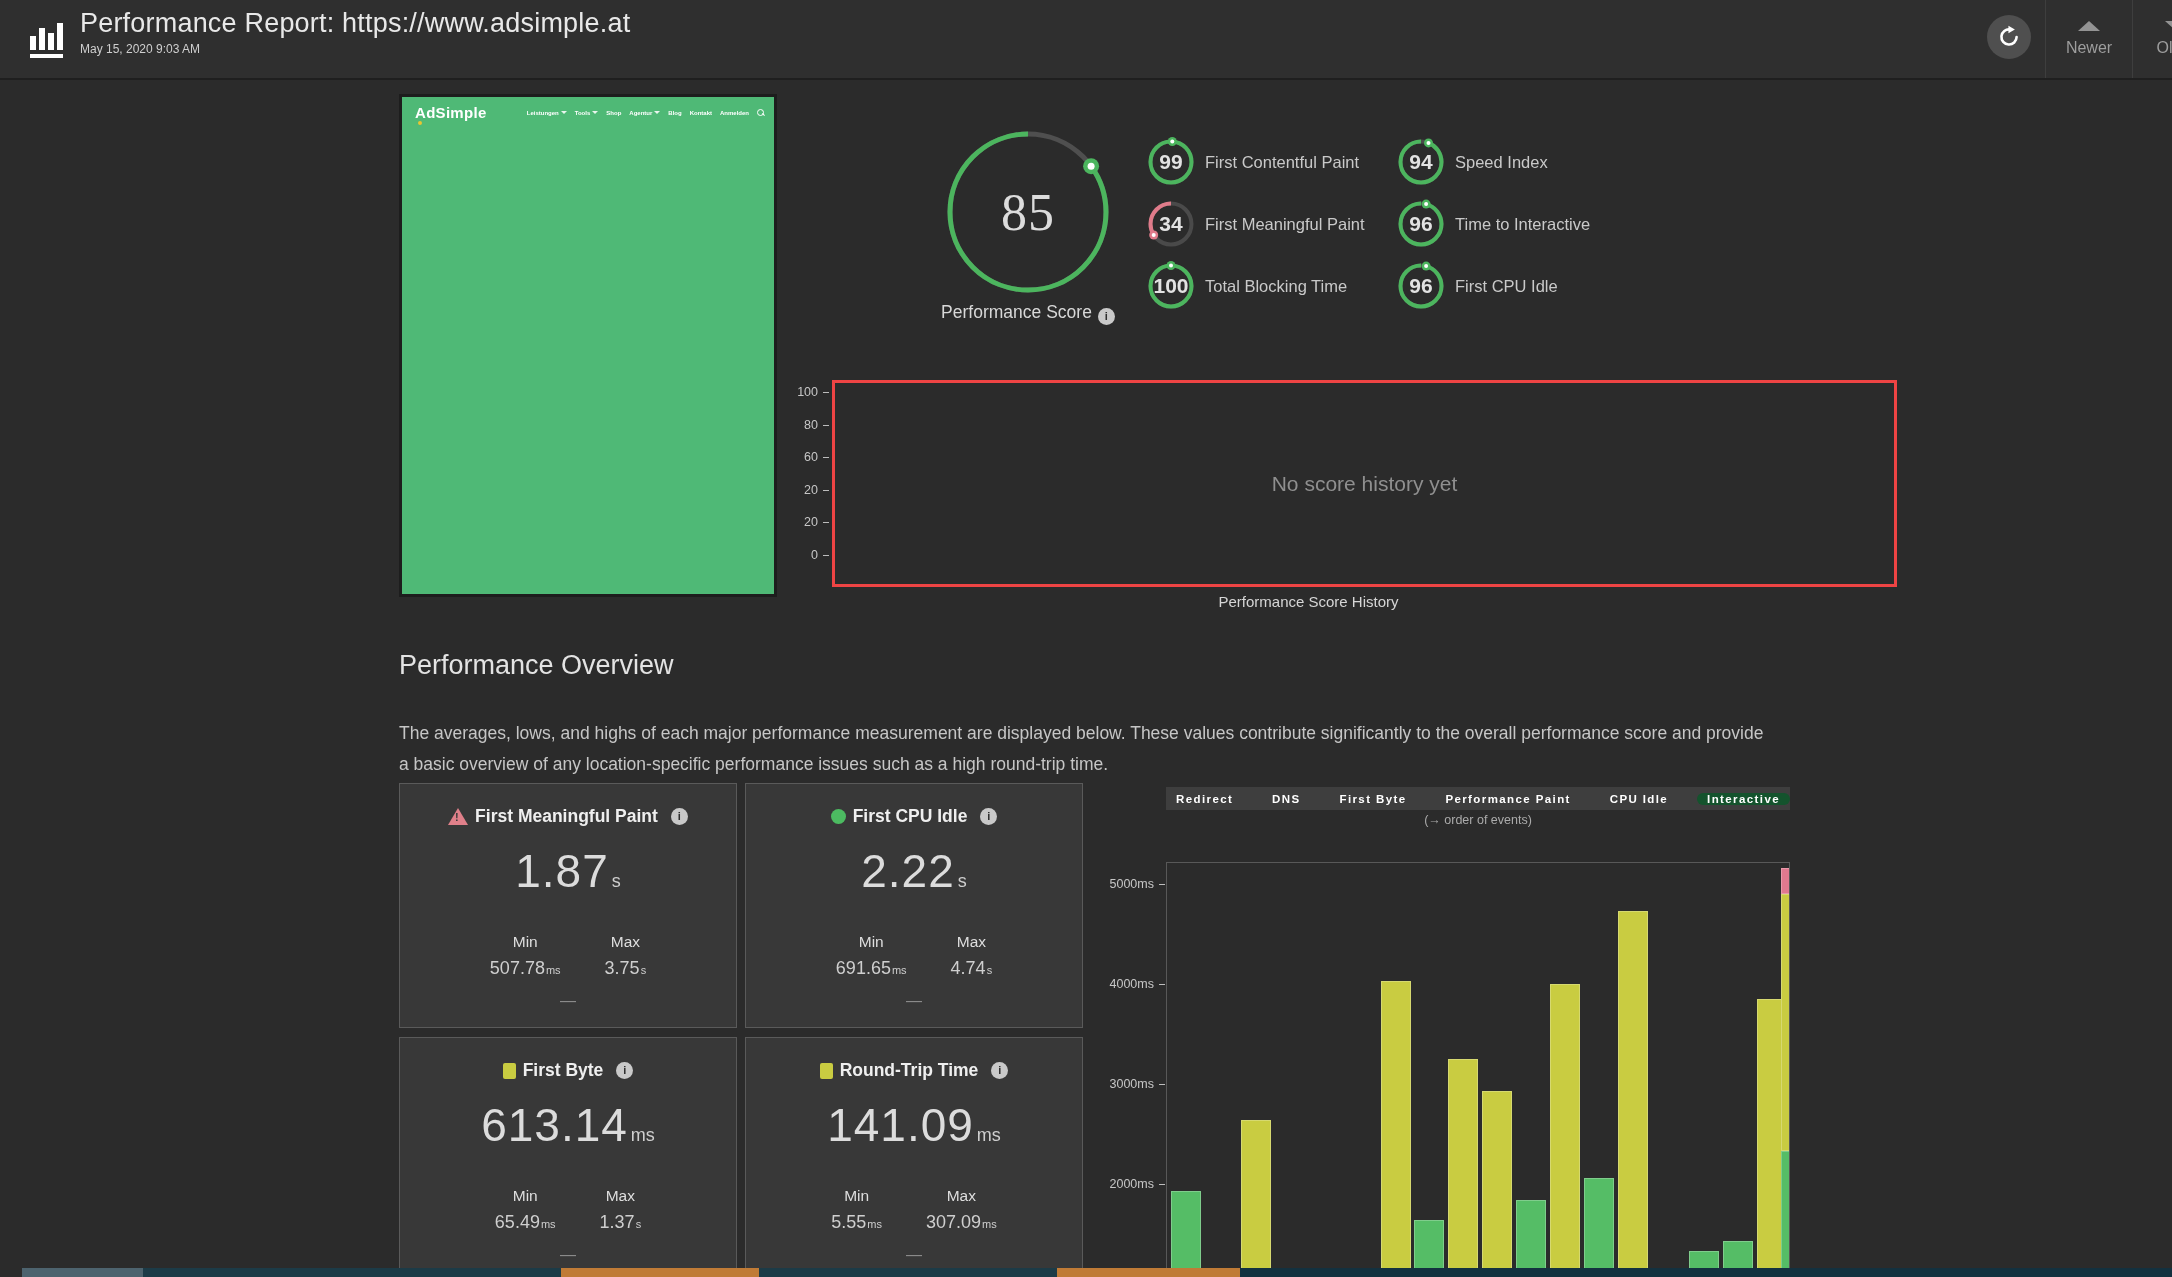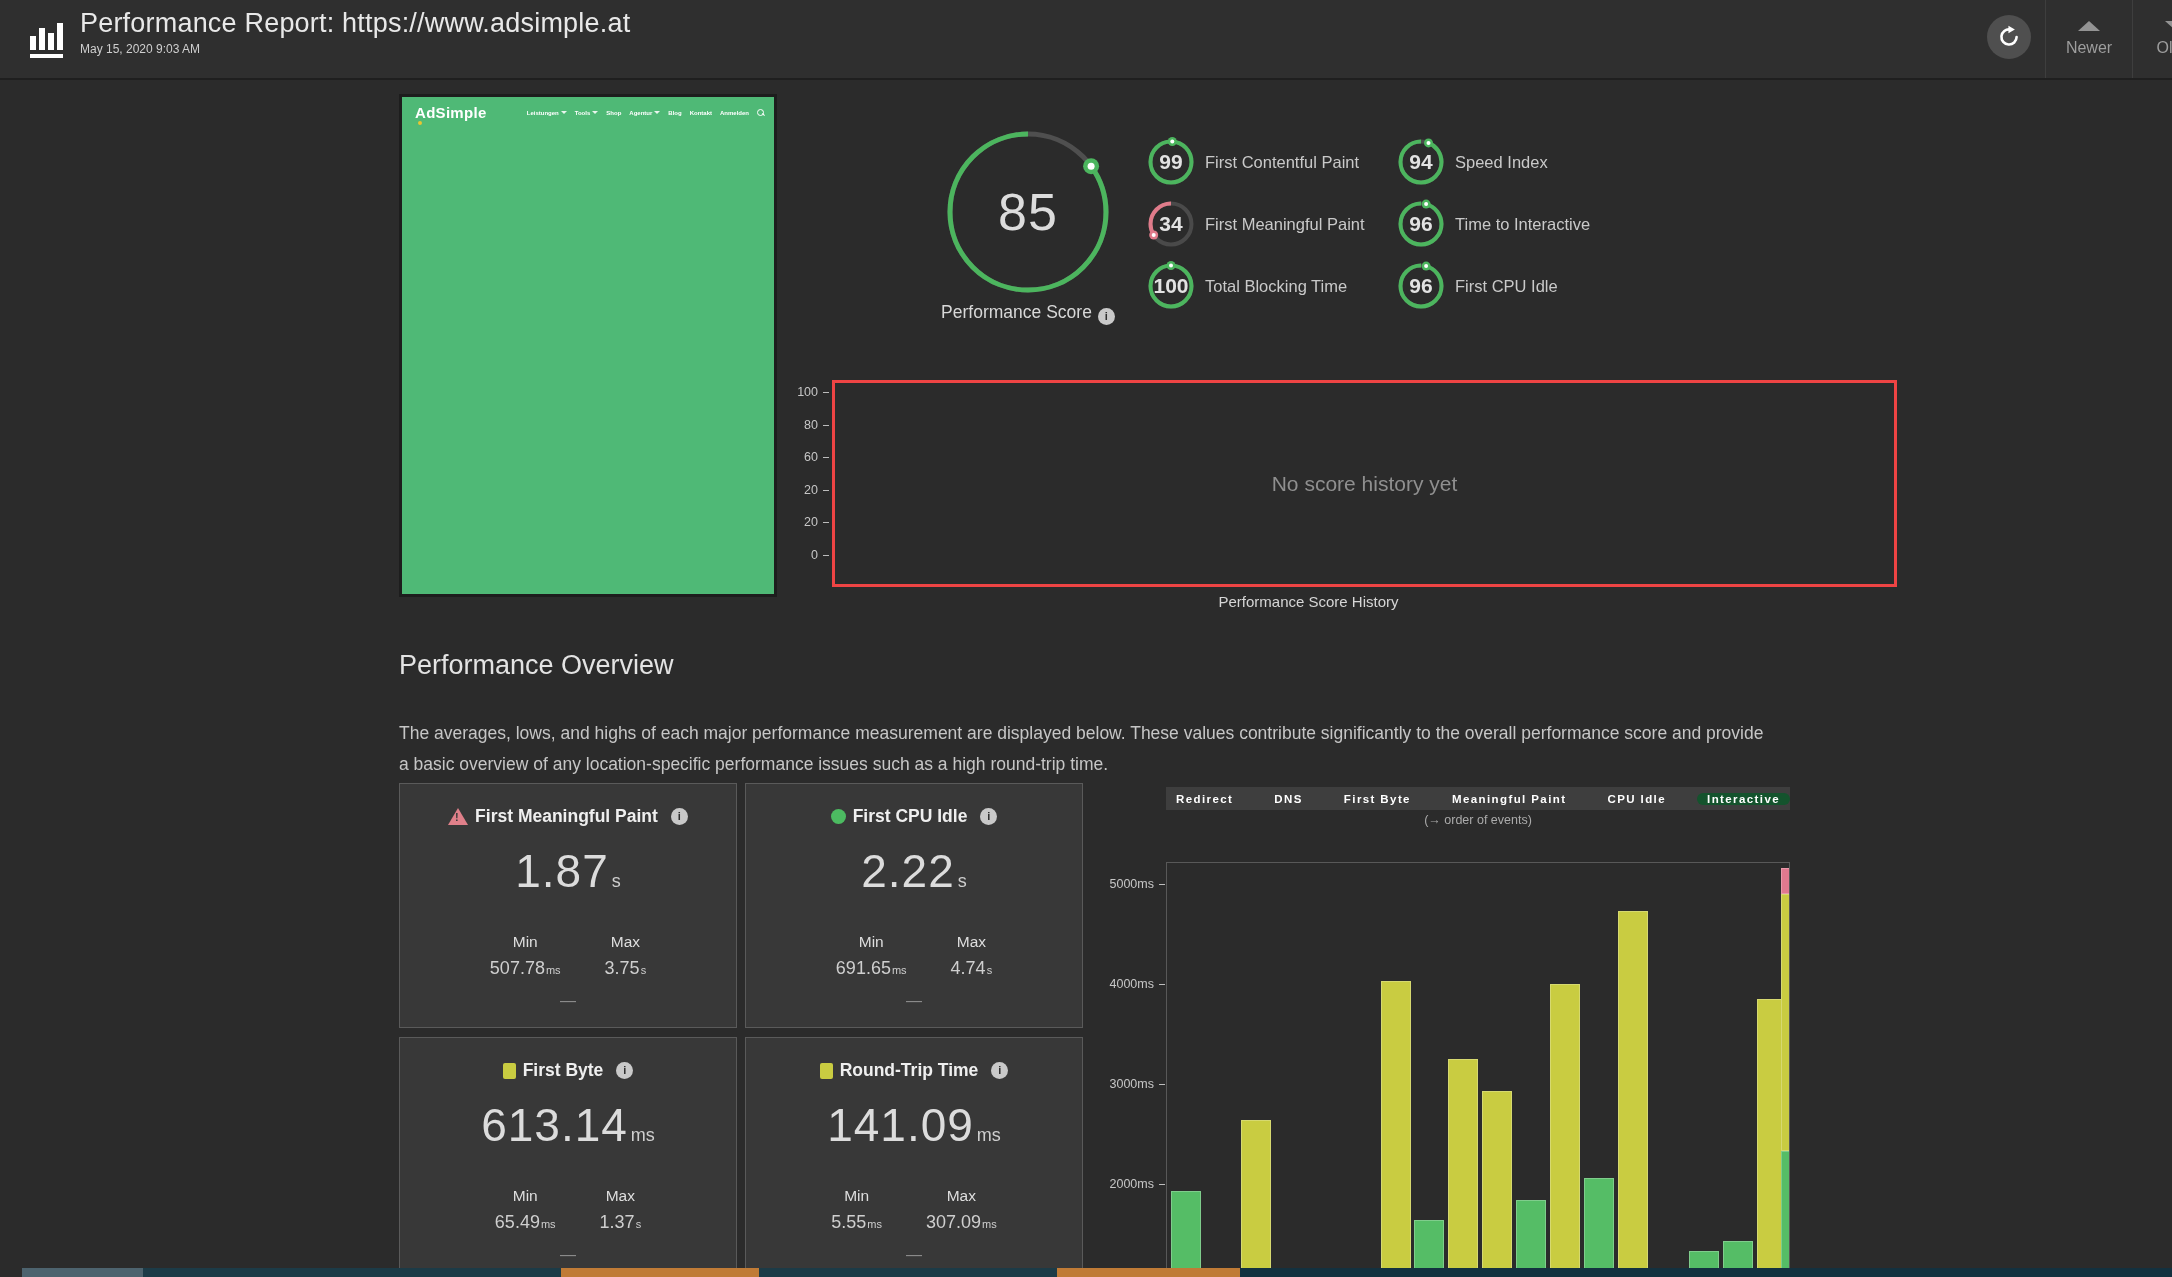--- a/index.html
+++ b/index.html
@@ -31,21 +31,21 @@
          border:3px solid #1d1d1d;box-sizing:border-box;overflow:hidden;}
   .thumb-logo{position:absolute;left:13px;top:7px;font-size:15px;font-weight:bold;color:#fff;letter-spacing:.3px;}
   .thumb-logo .logo-dot{position:absolute;left:3px;top:17px;width:4px;height:4px;border-radius:50%;background:#e8c532;}
   .thumb-nav{position:absolute;right:10px;top:12px;display:flex;align-items:center;gap:8px;}
   .thumb-nav .tn-item{font-size:6px;color:#fff;font-weight:bold;white-space:nowrap;display:flex;align-items:center;gap:2px;}
   .tn-caret{width:0;height:0;border-left:3px solid transparent;border-right:3px solid transparent;border-top:3px solid #eaf5ee;}
   .tn-search{width:5px;height:5px;border:1px solid #fff;border-radius:50%;position:relative;}
   .tn-search::after{content:"";position:absolute;left:4px;top:4px;width:3px;height:1px;background:#fff;transform:rotate(45deg);}
 
   
-  .gauge{position:absolute;left:940px;top:124px;width:176px;height:176px;}
+  .gauge{position:absolute;left:940px;top:124px;width:176px;height:176px;font-family:Liberation Serif, serif;}
   .gauge-num{position:absolute;left:0;top:0;width:176px;height:176px;display:flex;align-items:center;justify-content:center;
              font-size:52px;font-weight:300;color:#dcdcdc;letter-spacing:1px;}
   .score-label{position:absolute;left:878px;top:302px;width:300px;text-align:center;font-size:17.5px;color:#d8d8d8;}
   .info-ic{display:inline-block;width:17px;height:17px;border-radius:50%;background:#c9c9c9;color:#2e2e2e;
            font-size:11px;font-weight:bold;text-align:center;line-height:17px;vertical-align:-2px;margin-left:6px;font-style:normal;}
   .ring-col{position:absolute;top:137px;}
   .ring-col.c1{left:1146px;} .ring-col.c2{left:1396px;}
   .ring-row{display:flex;align-items:center;height:50px;margin-bottom:12px;}
   .ring-wrap{position:relative;width:50px;height:50px;flex:none;}
   .ring-num{position:absolute;left:0;top:0;width:50px;height:50px;display:flex;align-items:center;justify-content:center;
@@ -325,21 +325,21 @@
           </div>
         </div>
         <div class="card-dash">—</div>
       </div>
     </div>
 
   <div class="legend" id="chart-legend">
       <button>Redirect</button>
       <button>DNS</button>
       <button>First Byte</button>
-      <button>Meaningful Paint</button>
+      <button>Performance Paint</button>
       <button>CPU Idle</button>
       <button class="active" style="background: #14532d; border-radius: 10px;">Interactive</button>
     </div>
   <div class="chart-note">(→ order of events)</div>
   <div class="chart-axis" id="chart-axis">
       <span class="c-tick-label" style="top:22px">5000ms</span>
       <span class="c-tick-dash" style="top:22px"></span>
       <span class="c-tick-label" style="top:122px">4000ms</span>
       <span class="c-tick-dash" style="top:122px"></span>
       <span class="c-tick-label" style="top:222px">3000ms</span>

